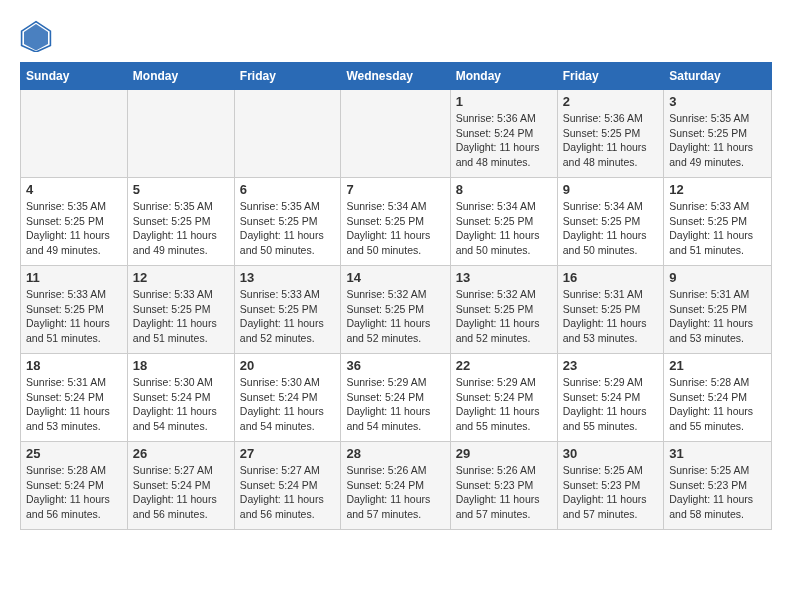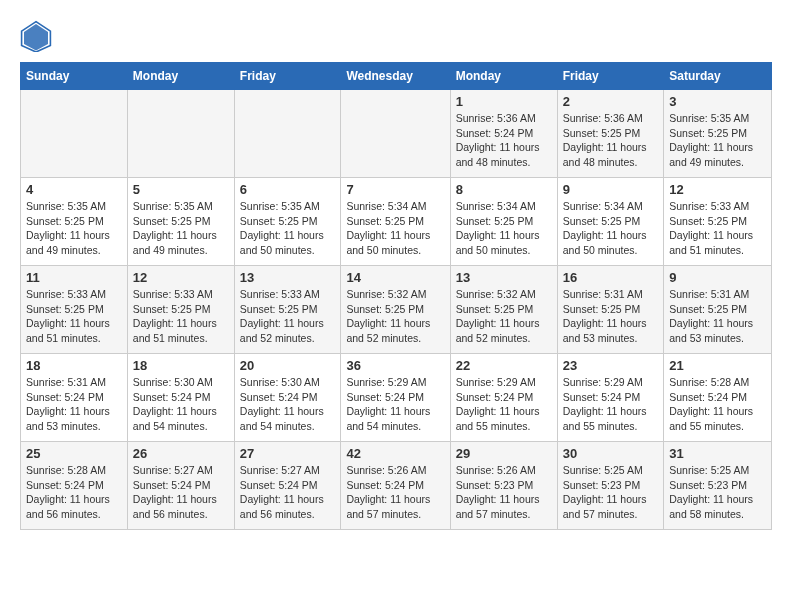--- a/index.html
+++ b/index.html
@@ -324,21 +324,21 @@
 and 56 minutes.</div>
         </td>
         <td>
           <span class="day-num">27</span>
           <div class="day-info" style="white-space: pre-line;">Sunrise: 5:27 AM
 Sunset: 5:24 PM
 Daylight: 11 hours
 and 56 minutes.</div>
         </td>
         <td>
-          <span class="day-num">42</span>
+          <span class="day-num">28</span>
           <div class="day-info" style="white-space: pre-line;">Sunrise: 5:26 AM
 Sunset: 5:24 PM
 Daylight: 11 hours
 and 57 minutes.</div>
         </td>
         <td>
           <span class="day-num">29</span>
           <div class="day-info" style="white-space: pre-line;">Sunrise: 5:26 AM
 Sunset: 5:23 PM
 Daylight: 11 hours

